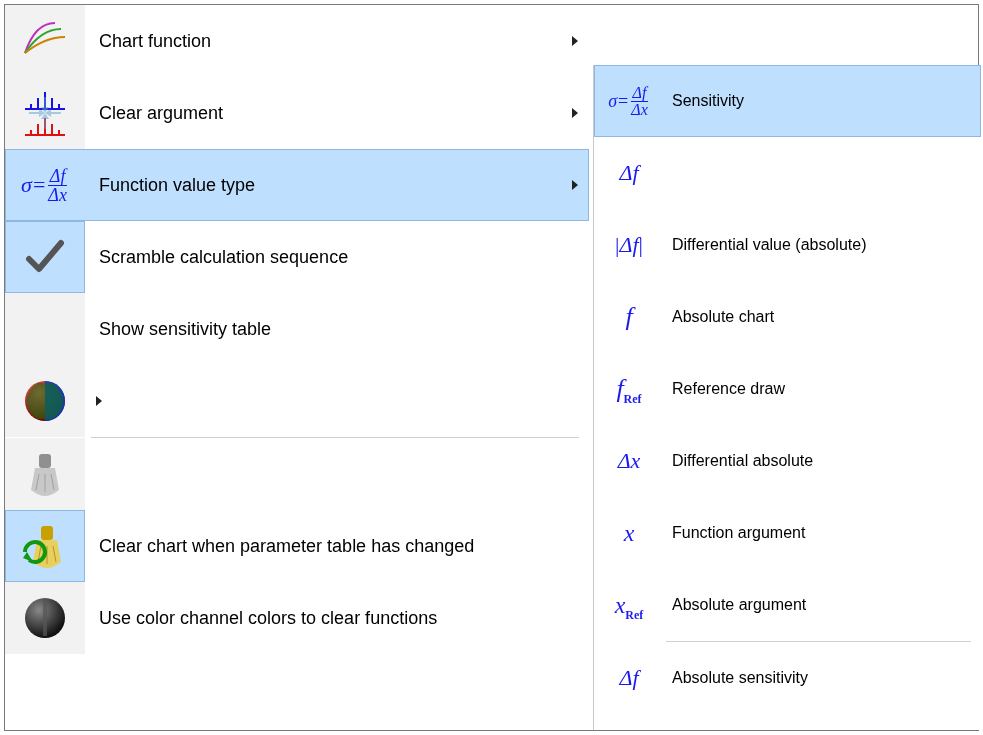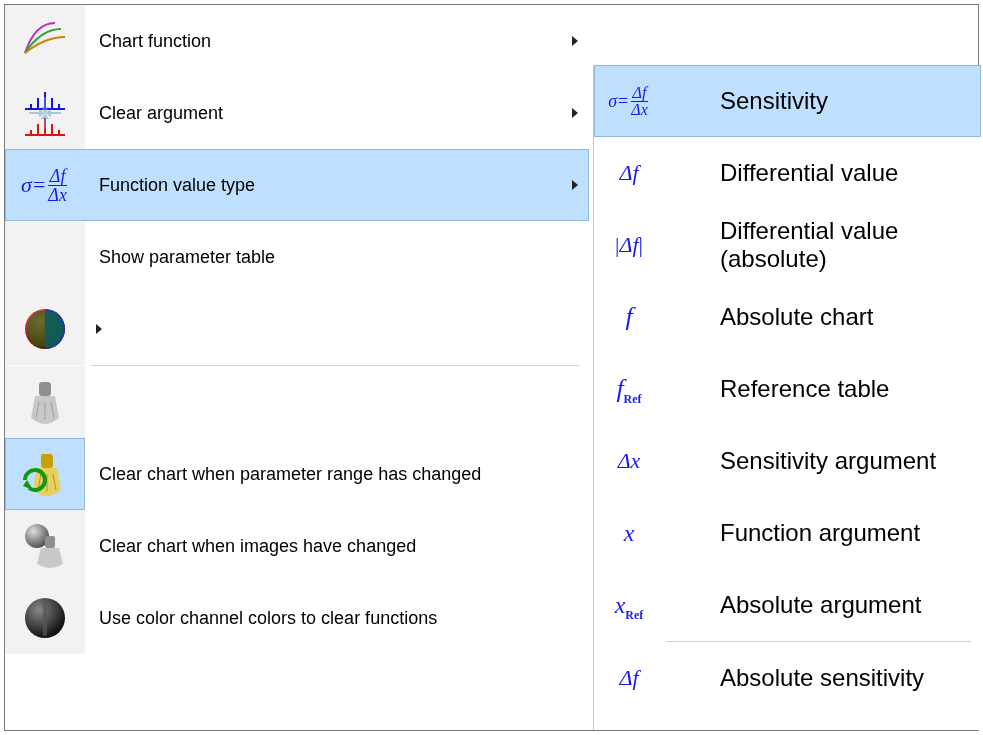--- a/index.html
+++ b/index.html
@@ -99,22 +99,21 @@
     width: 70px;
     height: 100%;
     display: flex;
     align-items: center;
     justify-content: center;
     flex-shrink: 0;
   }
   .sub-label-col {
     flex: 1;
     padding-left: 8px;
-    font-size: 24px;
-    margin-left: 48px;
+    font-size: 16px;
   }
   .sub-sep {
     height: 1px;
     margin-left: 72px;
     margin-right: 10px;
     background: #d0d0d0;
   }
   .ico-s { width: 48px; height: 48px; }
   .formula {
     font-family: "Cambria Math","Times New Roman",serif;
@@ -218,25 +217,36 @@
         </span>
       </div>
       <div class="label-col">
           <span>Function value type</span>
         </div>
       <div class="arrow-col">
           <span class="tri"></span>
         </div>
     </div>
 
+    <div class="menu-item">
+      <div class="icon-col selected" style="background:#bfdfff; outline:1px solid #8fb8e0; outline-offset:-1px;">
+        <svg class="ico-s" viewBox="0 0 48 48">
+          <path d="M8 26 L18 36 L40 10" stroke="#555" stroke-width="6" fill="none" stroke-linecap="round" stroke-linejoin="round"></path>
+        </svg>
+      </div>
+      <div class="label-col">
+          <span>Scramble calculation sequence</span>
+        </div>
+      <div class="arrow-col"></div>
+    </div>
 
     <div class="menu-item">
       <div class="icon-col"></div>
       <div class="label-col">
-          <span>Show parameter table</span>
+          <span>Show sensitivity table</span>
         </div>
       <div class="arrow-col"></div>
     </div>
 
     <div class="menu-item">
       <div class="icon-col">
         <svg class="ico-s" viewBox="0 0 48 48">
           <defs>
             <radialGradient id="rgR" cx="35%" cy="30%" r="70%">
               <stop offset="0%" stop-color="#ff6060"></stop>
@@ -274,44 +284,25 @@
           <rect x="20" y="4" width="12" height="14" rx="3" fill="#c8a000"></rect>
           <path d="M16 18 H36 L40 40 Q32 46 26 46 Q20 46 12 40 Z" fill="#e8d060"></path>
           <line x1="20" y1="24" x2="17" y2="40" stroke="#b89020"></line>
           <line x1="26" y1="24" x2="26" y2="42" stroke="#b89020"></line>
           <line x1="32" y1="24" x2="35" y2="40" stroke="#b89020"></line>
           <path d="M4 30 A10 10 0 1 1 8 38" stroke="#109810" stroke-width="4" fill="none"></path>
           <polygon points="2,36 12,40 6,30" fill="#109810"></polygon>
         </svg>
       </div>
       <div class="label-col">
-          <span>Clear chart when parameter range has changed</span>
-        </div>
-      <div class="arrow-col"></div>
-    </div>
-
-    <div class="menu-item">
-      <div class="icon-col">
-        <svg class="ico-s" viewBox="0 0 48 48">
-          <defs>
-            <radialGradient id="rgGray" cx="35%" cy="30%" r="70%">
-              <stop offset="0%" stop-color="#dddddd"></stop>
-                <stop offset="100%" stop-color="#555555"></stop>
-            </radialGradient>
-          </defs>
-          <circle cx="16" cy="14" r="12" fill="url(#rgGray)"></circle>
-          <rect x="24" y="14" width="10" height="12" rx="2" fill="#909090"></rect>
-          <path d="M20 26 H38 L42 42 Q34 46 29 46 Q24 46 16 42 Z" fill="#c8c8c8"></path>
-        </svg>
-      </div>
-      <div class="label-col">
-          <span>Clear chart when images have changed</span>
-        </div>
-      <div class="arrow-col"></div>
-    </div>
+          <span>Clear chart when parameter table has changed</span>
+        </div>
+      <div class="arrow-col"></div>
+    </div>
+
 
     <div class="menu-item">
       <div class="icon-col">
         <svg class="ico-s" viewBox="0 0 48 48">
           <defs>
             <radialGradient id="rgDark" cx="35%" cy="30%" r="70%">
               <stop offset="0%" stop-color="#888"></stop>
                 <stop offset="100%" stop-color="#111"></stop>
             </radialGradient>
           </defs>
@@ -340,49 +331,48 @@
             </span>
         </span>
       </div>
       <div class="sub-label-col"><span>Sensitivity</span></div>
     </div>
 
     <div class="sub-item">
       <div class="sub-icon-col">
         <span class="formula">Δ<span style="font-style:italic;">f</span></span>
       </div>
-      <div class="sub-label-col"><span>Differential value</span></div>
     </div>
 
     <div class="sub-item">
       <div class="sub-icon-col">
         <span class="formula"><span style="font-style:normal;">|</span>Δ<span style="font-style:italic;">f</span><span style="font-style:normal;">|</span></span>
       </div>
       <div class="sub-label-col"><span>Differential value (absolute)</span></div>
     </div>
 
     <div class="sub-item">
       <div class="sub-icon-col">
         <span class="formula" style="font-size:26px;"><span style="font-style:italic;">f</span></span>
       </div>
       <div class="sub-label-col"><span>Absolute chart</span></div>
     </div>
 
     <div class="sub-item">
       <div class="sub-icon-col">
         <span class="formula" style="font-size:26px;"><span style="font-style:italic;">f</span><span class="ref-sub">Ref</span></span>
       </div>
-      <div class="sub-label-col"><span>Reference table</span></div>
+      <div class="sub-label-col"><span>Reference draw</span></div>
     </div>
 
     <div class="sub-item">
       <div class="sub-icon-col">
         <span class="formula">Δ<span style="font-style:italic;">x</span></span>
       </div>
-      <div class="sub-label-col"><span>Sensitivity argument</span></div>
+      <div class="sub-label-col"><span>Differential absolute</span></div>
     </div>
 
     <div class="sub-item">
       <div class="sub-icon-col">
         <span class="formula" style="font-size:24px;"><span style="font-style:italic;">x</span></span>
       </div>
       <div class="sub-label-col"><span>Function argument</span></div>
     </div>
 
     <div class="sub-item">

